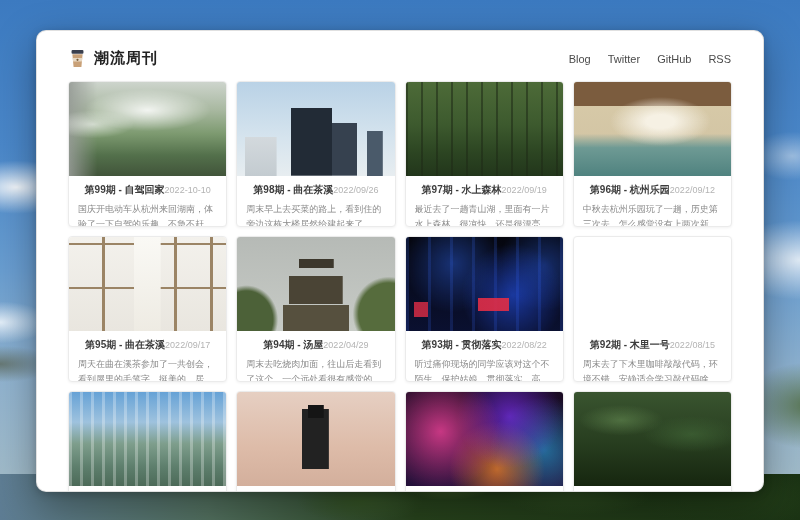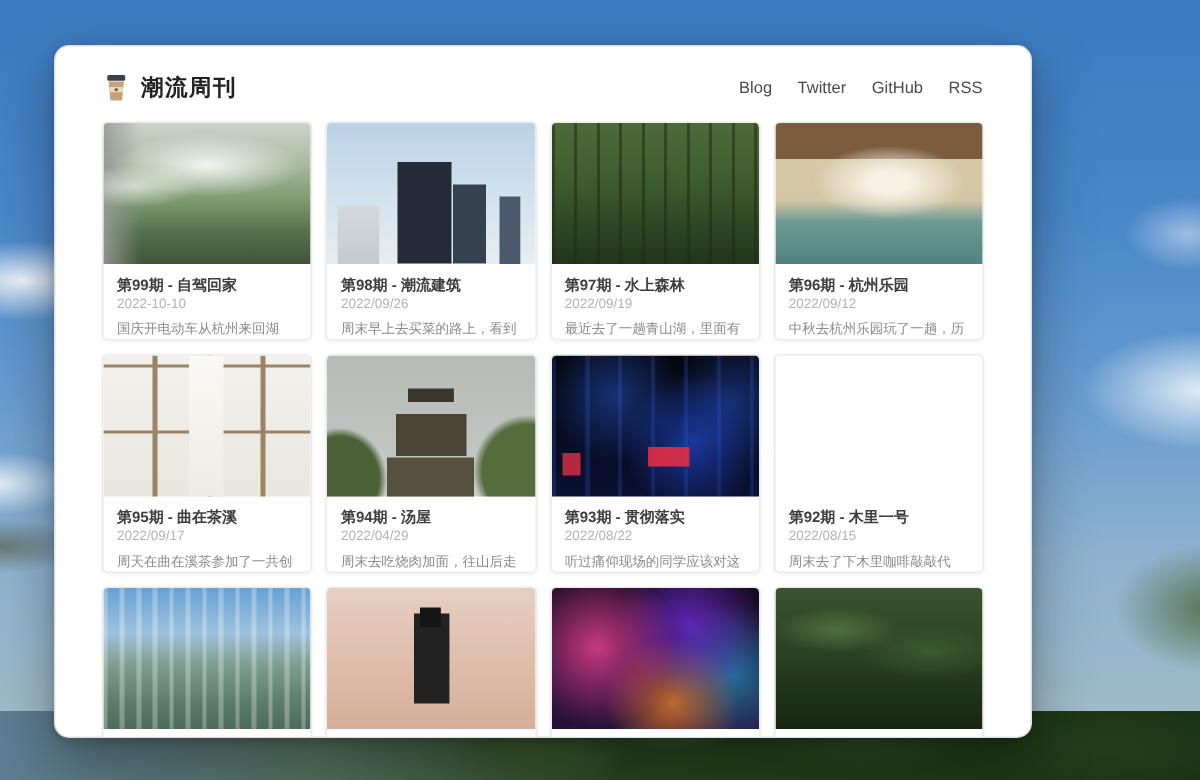--- a/index.html
+++ b/index.html
@@ -20,41 +20,41 @@
   .ground { position:absolute; left:0; bottom:0; width:800px; height:46px;
     background:
       radial-gradient(ellipse 70px 26px at 56% 18%, #49692f, rgba(73,105,47,0) 70%),
       radial-gradient(ellipse 110px 34px at 72% 40%, #2d4b20, rgba(45,75,32,0) 70%),
       radial-gradient(ellipse 140px 40px at 92% 55%, #223d18, rgba(34,61,24,0) 72%),
       radial-gradient(ellipse 90px 30px at 45% 60%, #355426, rgba(53,84,38,0) 70%),
       linear-gradient(90deg,#5e7d94 0%,#52705f 26%,#27421c 52%,#1b3314 100%);
   }
 
   
-  .window { position:absolute; left:36px; top:30px; width:652px; height:462px;
+  .window { position:absolute; left:36px; top:30px; width:728px; height:462px;
     background:#fff; border:1px solid rgba(0,0,0,.12); border-radius:10px;
     box-shadow:0 14px 40px rgba(0,0,0,.35), 0 2px 8px rgba(0,0,0,.18);
     overflow:hidden; }
 
   .hdr { display:flex; justify-content:space-between; align-items:center;
     padding:18px 32px 13px 32px; }
   .brand { display:flex; align-items:center; gap:8px; }
   .brand .cup { width:17px; height:19px; display:block; }
   .brand .name { font-size:15px; font-weight:bold; color:#222; letter-spacing:1px; }
   .nav { display:flex; gap:17px;margin-left:32px; }
   .nav-link { font-size:11px; color:#4a4a4a; text-decoration:none; cursor:pointer; }
 
   
   .grid { display:grid; grid-template-columns:repeat(4,1fr); column-gap:9px; row-gap:9px;
     padding:0 31px; }
   .card { background:#fff; border:1px solid #ebebeb; border-radius:4px; overflow:hidden;
     box-shadow:0 1px 3px rgba(0,0,0,.06); height:146px; }
   .thumb { width:100%; height:94px; }
   .cbody { padding:7px 9px 8px 9px; }
-  .trow { display:flex; justify-content:center; align-items:baseline;flex-direction:column; }
+  .trow { display:flex; justify-content:center; align-items:baseline; }
   .c-title { font-size:10px; font-weight:bold; color:#3d3d3d; white-space:nowrap; }
   .c-date { font-size:9px; color:#b3b3b3; white-space:nowrap; }
   .c-desc { margin-top:5px; font-size:9px; color:#8a8a8a; line-height:1.65;
     display:-webkit-box; -webkit-line-clamp:2; -webkit-box-orient:vertical; overflow:hidden; }
 
   
   .misty-mountains-photo { background:
       radial-gradient(ellipse 90px 30px at 50% 30%, rgba(255,255,255,.85), rgba(255,255,255,0) 70%),
       radial-gradient(ellipse 60px 20px at 15% 45%, rgba(255,255,255,.6), rgba(255,255,255,0) 70%),
       linear-gradient(90deg, rgba(150,155,150,.9), rgba(150,155,150,0) 18%),
@@ -154,21 +154,21 @@
         <span class="c-date">2022-10-10</span>
       </div>
       <div class="c-desc">国庆开电动车从杭州来回湖南，体验了一下自驾的乐趣，不急不赶，很幸运累计只堵了...</div>
     </div>
   </div>
 
   <div class="card">
     <div class="thumb skyscraper-photo"></div>
     <div class="cbody">
       <div class="trow">
-        <span class="c-title">第98期 - 潮流建筑</span>
+        <span class="c-title">第98期 - 曲在茶溪</span>
         <span class="c-date">2022/09/26</span>
       </div>
       <div class="c-desc">周末早上去买菜的路上，看到住的旁边这栋大楼居然给建起来了，在阳光下的无遮镜效果真好...</div>
     </div>
   </div>
 
   <div class="card">
     <div class="thumb water-forest-photo"></div>
     <div class="cbody">
       <div class="trow">

